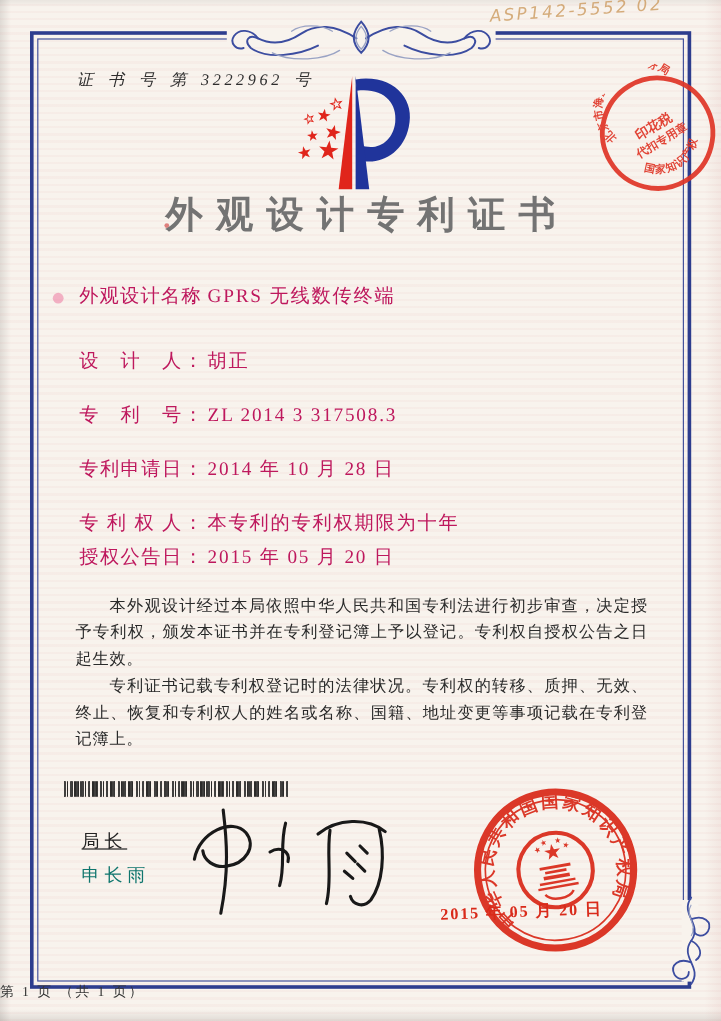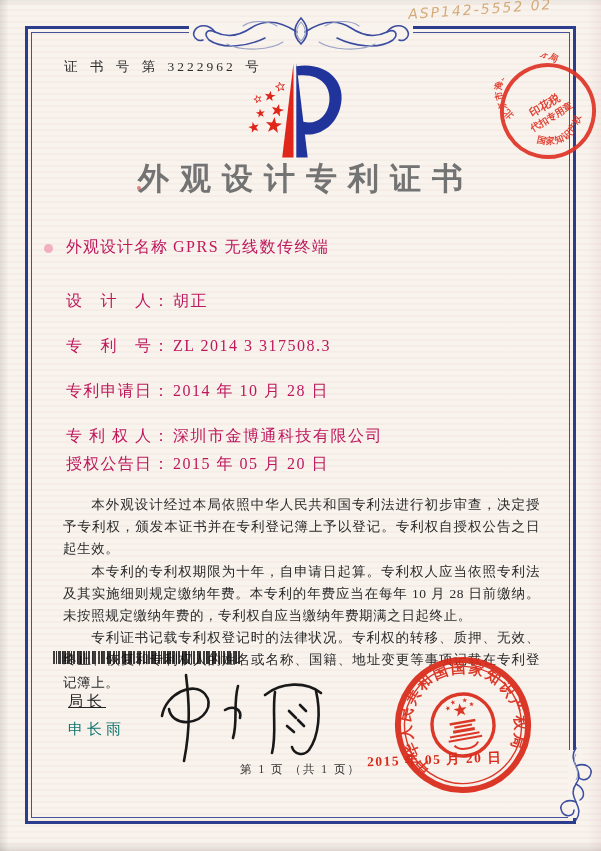--- a/index.html
+++ b/index.html
@@ -24,21 +24,21 @@
   .hand-note{
     position:absolute;top:1px;left:408px;z-index:6;
     font-style:italic;font-size:14px;letter-spacing:2px;
     color:#cfa068;opacity:.85;transform:rotate(-4deg);
     font-family:"DejaVu Sans","Liberation Sans",sans-serif;
   }
 
   .ornament-top{position:absolute;top:12px;left:183px;width:236px;height:46px;z-index:3;}
   .ornament-right{position:absolute;top:744px;left:552px;width:48px;height:80px;z-index:3;}
 
-  .cert-number{position:absolute;top:58px;left:64px;z-index:4;font-size:13.5px;color:#2e2e2e;letter-spacing:3px;word-spacing:3px;}
+  .cert-number{position:absolute;top:58px;left:64px;z-index:4;font-size:13.5px;color:#2e2e2e;letter-spacing:3px;word-spacing:3px;font-style:italic;}
 
   .logo{position:absolute;top:58px;left:236px;width:132px;height:104px;z-index:4;}
 
   .cert-title{
     position:absolute;top:158px;left:0;width:100%;text-align:center;z-index:4;
     font-size:31px;font-weight:700;color:#737373;letter-spacing:11px;text-indent:11px;
   }
 
   .field{position:absolute;left:66px;z-index:4;font-size:16px;color:#be185d;white-space:nowrap;}
   .field .flabel{display:inline-block;width:86px;text-align:justify;text-align-last:justify;letter-spacing:1px;}
@@ -68,21 +68,21 @@
   .office-seal{position:absolute;top:654px;left:392px;width:142px;height:142px;z-index:6;opacity:.93;transform:rotate(-10deg);}
   .seal-date{
     position:absolute;top:751px;left:367px;z-index:7;
     font-size:13.5px;color:#d92a1a;letter-spacing:1.5px;transform:rotate(-2deg);
     font-weight:600;white-space:nowrap;
   }
 
   .tax-stamp{position:absolute;top:60px;left:497px;width:102px;height:102px;z-index:6;transform:rotate(-31deg);opacity:.92;}
 
   .page-footer{
-    position:absolute;top:762px;left:0;width:100%;text-align:center;z-index:4;
+    position:absolute;top:819px;left:0;width:100%;text-align:left;z-index:4;
     font-size:11.5px;letter-spacing:2px;color:#333;
   }
 
   .artifact-pink{position:absolute;top:244px;left:44px;width:9px;height:9px;border-radius:50%;
     background:rgba(236,120,160,0.55);z-index:3;}
   .artifact-red-dot{position:absolute;top:186px;left:137px;width:4px;height:4px;border-radius:50%;
     background:rgba(205,50,50,0.6);z-index:3;}
 </style>
 </head>
 <body>
@@ -156,29 +156,28 @@
 <div class="field f1">
   <span class="flabel">设 计 人</span><span class="fcolon">：</span><span class="fvalue">胡正</span>
 </div>
 <div class="field f2">
   <span class="flabel">专 利 号</span><span class="fcolon">：</span><span class="fvalue">ZL 2014 3 317508.3</span>
 </div>
 <div class="field f3">
   <span class="flabel">专利申请日</span><span class="fcolon">：</span><span class="fvalue">2014 年 10 月 28 日</span>
 </div>
 <div class="field f4">
-  <span class="flabel">专 利 权 人</span><span class="fcolon">：</span><span class="fvalue">深圳市金博通科技有限公司</span>
+  <span class="flabel">专 利 权 人</span><span class="fcolon">：</span><span class="fvalue">本专利的专利权期限为十年</span>
 </div>
 <div class="field f5">
   <span class="flabel">授权公告日</span><span class="fcolon">：</span><span class="fvalue">2015 年 05 月 20 日</span>
 </div>
 
 <div class="body-text">
   <p>本外观设计经过本局依照中华人民共和国专利法进行初步审查，决定授予专利权，颁发本证书并在专利登记簿上予以登记。专利权自授权公告之日起生效。</p>
-  <p>本专利的专利权期限为十年，自申请日起算。专利权人应当依照专利法及其实施细则规定缴纳年费。本专利的年费应当在每年 10 月 28 日前缴纳。未按照规定缴纳年费的，专利权自应当缴纳年费期满之日起终止。</p>
   <p>专利证书记载专利权登记时的法律状况。专利权的转移、质押、无效、终止、恢复和专利权人的姓名或名称、国籍、地址变更等事项记载在专利登记簿上。</p>
 </div>
 
 <div class="barcode"></div>
 
 <div class="director-title">局长</div>
 <div class="director-name">申长雨</div>
 
 <svg class="signature" viewBox="0 0 185 105">
   <g fill="none" stroke="#191919" stroke-width="2.6" stroke-linecap="round" stroke-linejoin="round">

